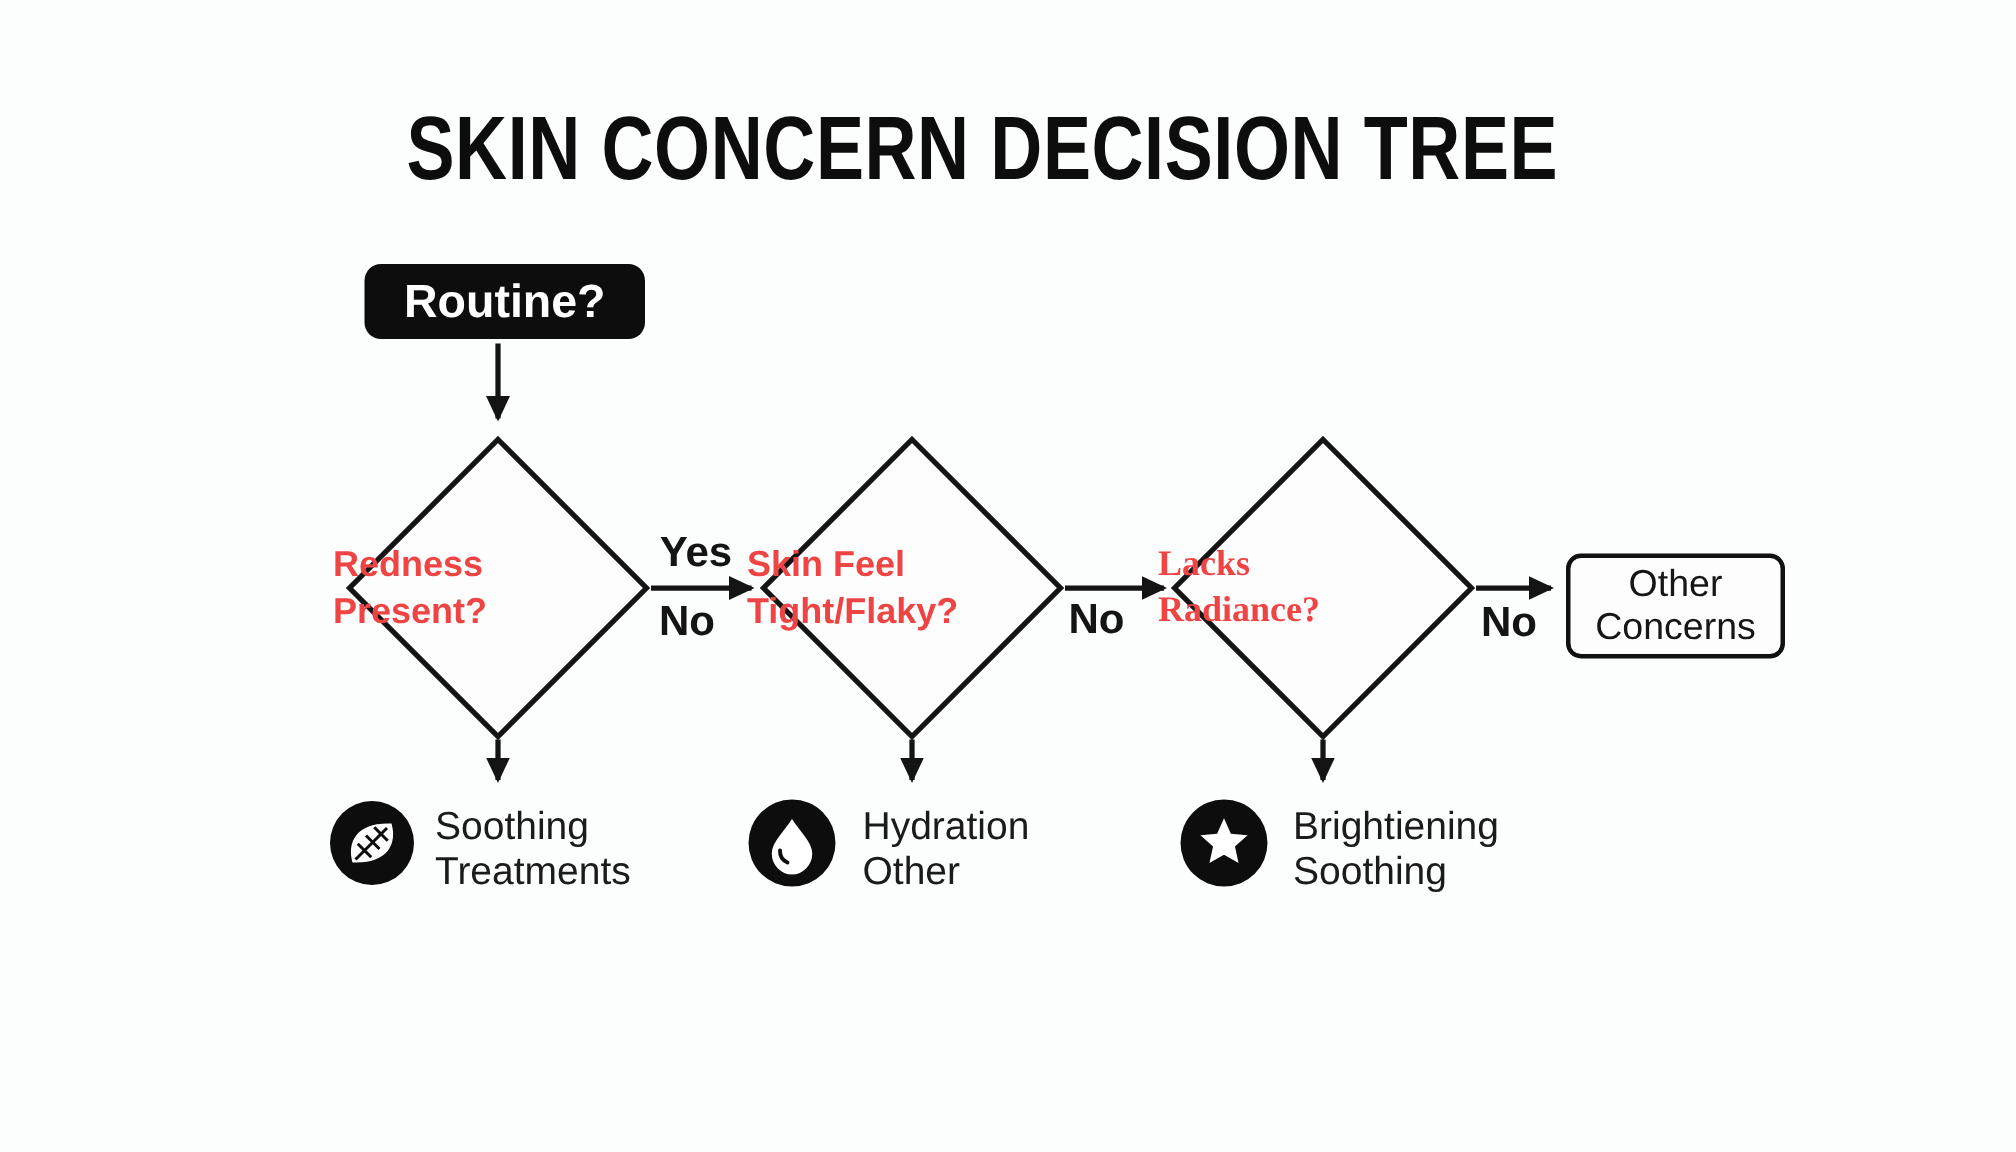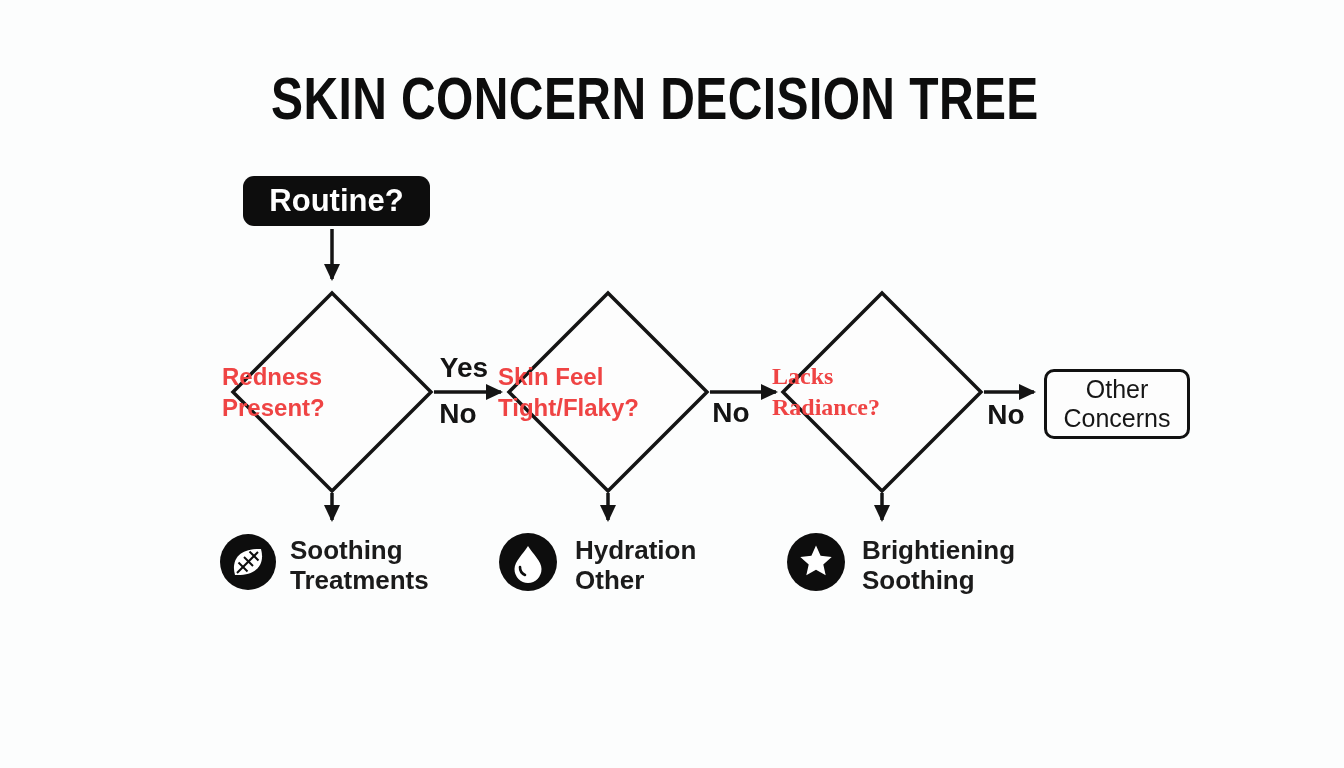--- a/index.html
+++ b/index.html
@@ -76,21 +76,21 @@
     display: flex; align-items: center; justify-content: center;
     text-align: center;
     font-size: 25px; font-weight: 400; line-height: 29px;
     white-space: pre-line;
     color: #161616;
   }
 
   
   .outcome-label {
     top: 535px; width: 240px;
-    font-size: 26px; font-weight: 700; line-height: 30px;
+    font-size: 26px; font-weight: 400; line-height: 30px;
     white-space: pre-line;
     color: #1b1b1b;
     text-align: left;
   }
   .outcome-1 { left: 290px; }
   .outcome-2 { left: 575px; }
   .outcome-3 { left: 862px; }
 </style>
 </head>
 <body>

